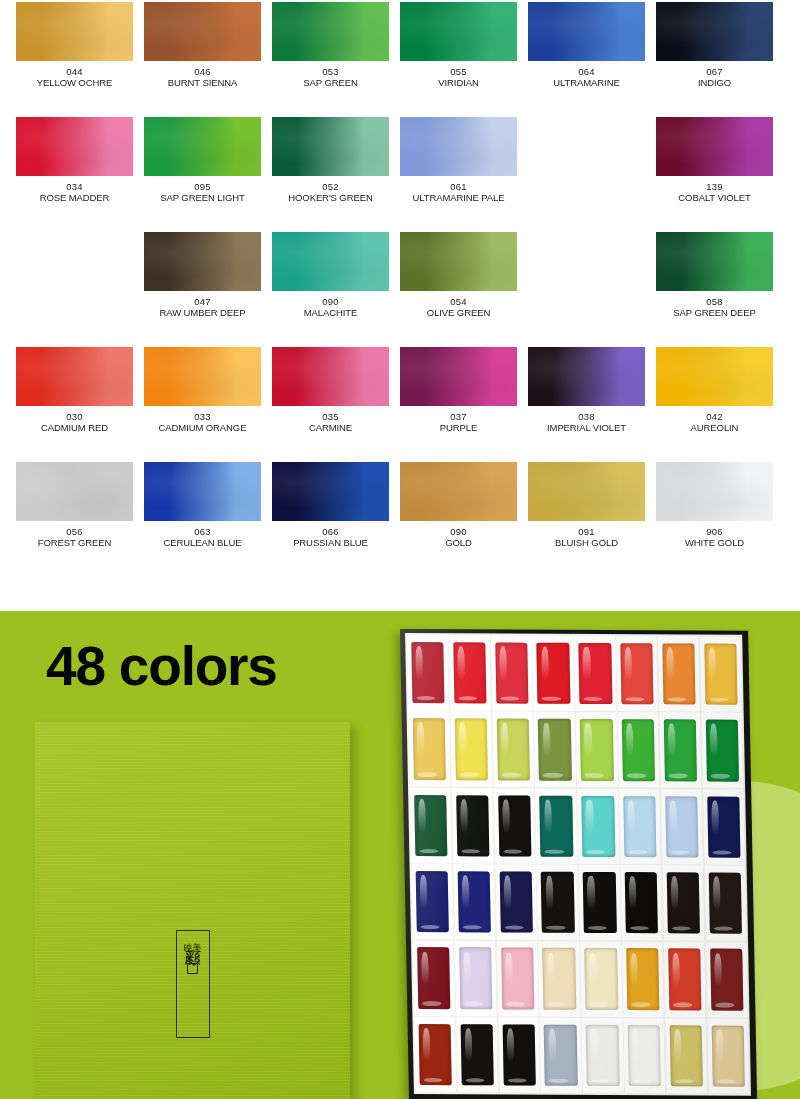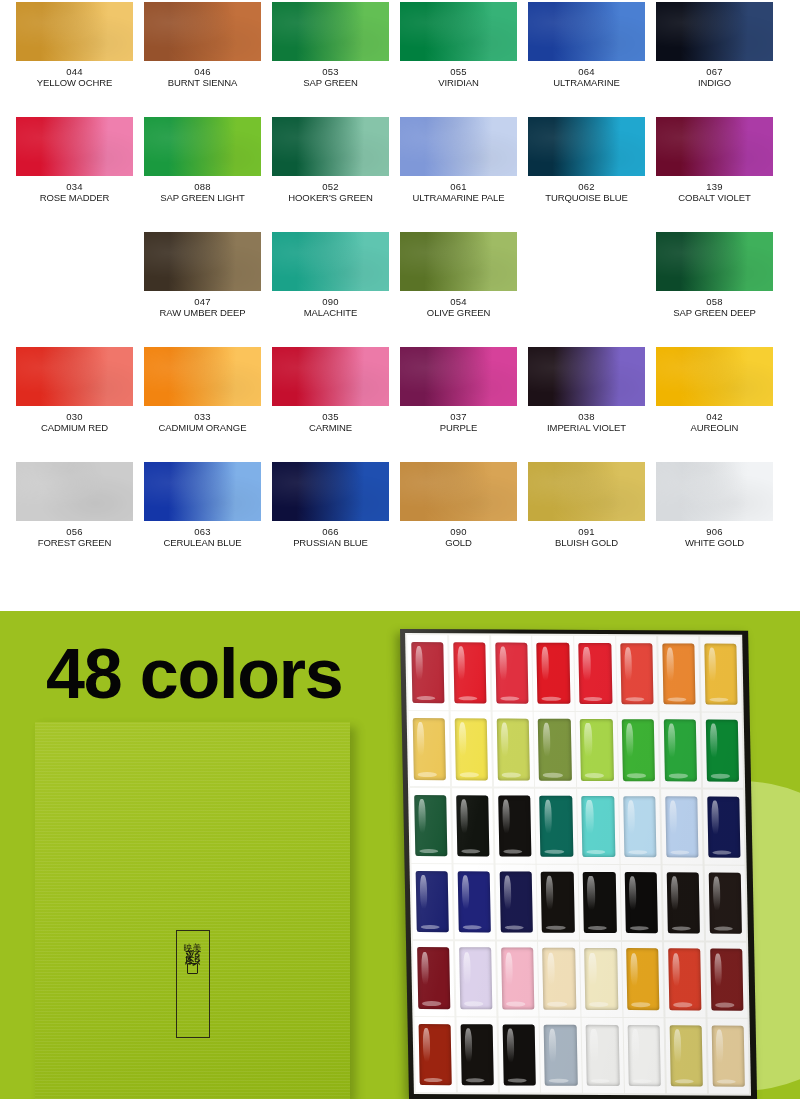--- a/index.html
+++ b/index.html
@@ -80,21 +80,21 @@
     position: absolute;
     right: -96px; top: 170px;
     width: 310px; height: 310px;
     border-radius: 50%;
     background: #c5de72;
     opacity: .85;
   }
   #promo-headline {
     position: absolute;
     left: 46px; top: 28px;
-    font-size: 70px;
+    font-size: 55px;
     font-weight: bold;
     color: #050505;
     letter-spacing: -1.2px;
     line-height: 1;
   }
   #product-box {
     position: absolute;
     left: 35px; top: 111px;
     width: 315px; height: 377px;
     background: linear-gradient(160deg, #a6c52a 0%, #9dbf20 42%, #8fb314 100%);
@@ -278,21 +278,21 @@
           <span class="swatch-code">034</span>
           <span class="swatch-name">ROSE MADDER</span>
         </div>
       </div>
       <div class="swatch-cell" style="left: 144px;">
         <div class="swatch-chip">
           <div class="wash" style="background: linear-gradient(92deg, rgb(26, 154, 63) 0%, rgb(26, 154, 63) 22%, rgb(118, 194, 45) 78%, rgb(118, 194, 45) 100%);"></div>
           <div class="tex" style="background: radial-gradient(at 22% 35%, rgba(255, 255, 255, 0.3), rgba(255, 255, 255, 0) 48%), radial-gradient(at 68% 70%, rgba(0, 0, 0, 0.18), rgba(0, 0, 0, 0) 52%), radial-gradient(at 45% 15%, rgba(0, 0, 0, 0.12), rgba(0, 0, 0, 0) 40%);"></div>
         </div>
         <div class="swatch-caption">
-          <span class="swatch-code">088</span>
+          <span class="swatch-code">095</span>
           <span class="swatch-name">SAP GREEN LIGHT</span>
         </div>
       </div>
       <div class="swatch-cell" style="left: 272px;">
         <div class="swatch-chip">
           <div class="wash" style="background: linear-gradient(92deg, rgb(10, 92, 57) 0%, rgb(10, 92, 57) 22%, rgb(134, 196, 169) 78%, rgb(134, 196, 169) 100%);"></div>
           <div class="tex" style="background: radial-gradient(at 22% 35%, rgba(255, 255, 255, 0.3), rgba(255, 255, 255, 0) 48%), radial-gradient(at 68% 70%, rgba(0, 0, 0, 0.18), rgba(0, 0, 0, 0) 52%), radial-gradient(at 45% 15%, rgba(0, 0, 0, 0.12), rgba(0, 0, 0, 0) 40%);"></div>
         </div>
         <div class="swatch-caption">
           <span class="swatch-code">052</span>
@@ -300,30 +300,20 @@
         </div>
       </div>
       <div class="swatch-cell" style="left: 400px;">
         <div class="swatch-chip">
           <div class="wash" style="background: linear-gradient(92deg, rgb(127, 152, 216) 0%, rgb(127, 152, 216) 22%, rgb(196, 210, 238) 78%, rgb(196, 210, 238) 100%);"></div>
           <div class="tex" style="background: radial-gradient(at 22% 35%, rgba(255, 255, 255, 0.3), rgba(255, 255, 255, 0) 48%), radial-gradient(at 68% 70%, rgba(0, 0, 0, 0.18), rgba(0, 0, 0, 0) 52%), radial-gradient(at 45% 15%, rgba(0, 0, 0, 0.12), rgba(0, 0, 0, 0) 40%);"></div>
         </div>
         <div class="swatch-caption">
           <span class="swatch-code">061</span>
           <span class="swatch-name">ULTRAMARINE PALE</span>
-        </div>
-      </div>
-      <div class="swatch-cell" style="left: 528px;">
-        <div class="swatch-chip">
-          <div class="wash" style="background: linear-gradient(92deg, rgb(6, 48, 68) 0%, rgb(6, 48, 68) 22%, rgb(32, 167, 207) 78%, rgb(32, 167, 207) 100%);"></div>
-          <div class="tex" style="background: radial-gradient(at 22% 35%, rgba(255, 255, 255, 0.3), rgba(255, 255, 255, 0) 48%), radial-gradient(at 68% 70%, rgba(0, 0, 0, 0.18), rgba(0, 0, 0, 0) 52%), radial-gradient(at 45% 15%, rgba(0, 0, 0, 0.12), rgba(0, 0, 0, 0) 40%);"></div>
-        </div>
-        <div class="swatch-caption">
-          <span class="swatch-code">062</span>
-          <span class="swatch-name">TURQUOISE BLUE</span>
         </div>
       </div>
       <div class="swatch-cell" style="left: 656px;">
         <div class="swatch-chip">
           <div class="wash" style="background: linear-gradient(92deg, rgb(108, 11, 44) 0%, rgb(108, 11, 44) 22%, rgb(171, 59, 166) 78%, rgb(171, 59, 166) 100%);"></div>
           <div class="tex" style="background: radial-gradient(at 22% 35%, rgba(255, 255, 255, 0.3), rgba(255, 255, 255, 0) 48%), radial-gradient(at 68% 70%, rgba(0, 0, 0, 0.18), rgba(0, 0, 0, 0) 52%), radial-gradient(at 45% 15%, rgba(0, 0, 0, 0.12), rgba(0, 0, 0, 0) 40%);"></div>
         </div>
         <div class="swatch-caption">
           <span class="swatch-code">139</span>
           <span class="swatch-name">COBALT VIOLET</span>

